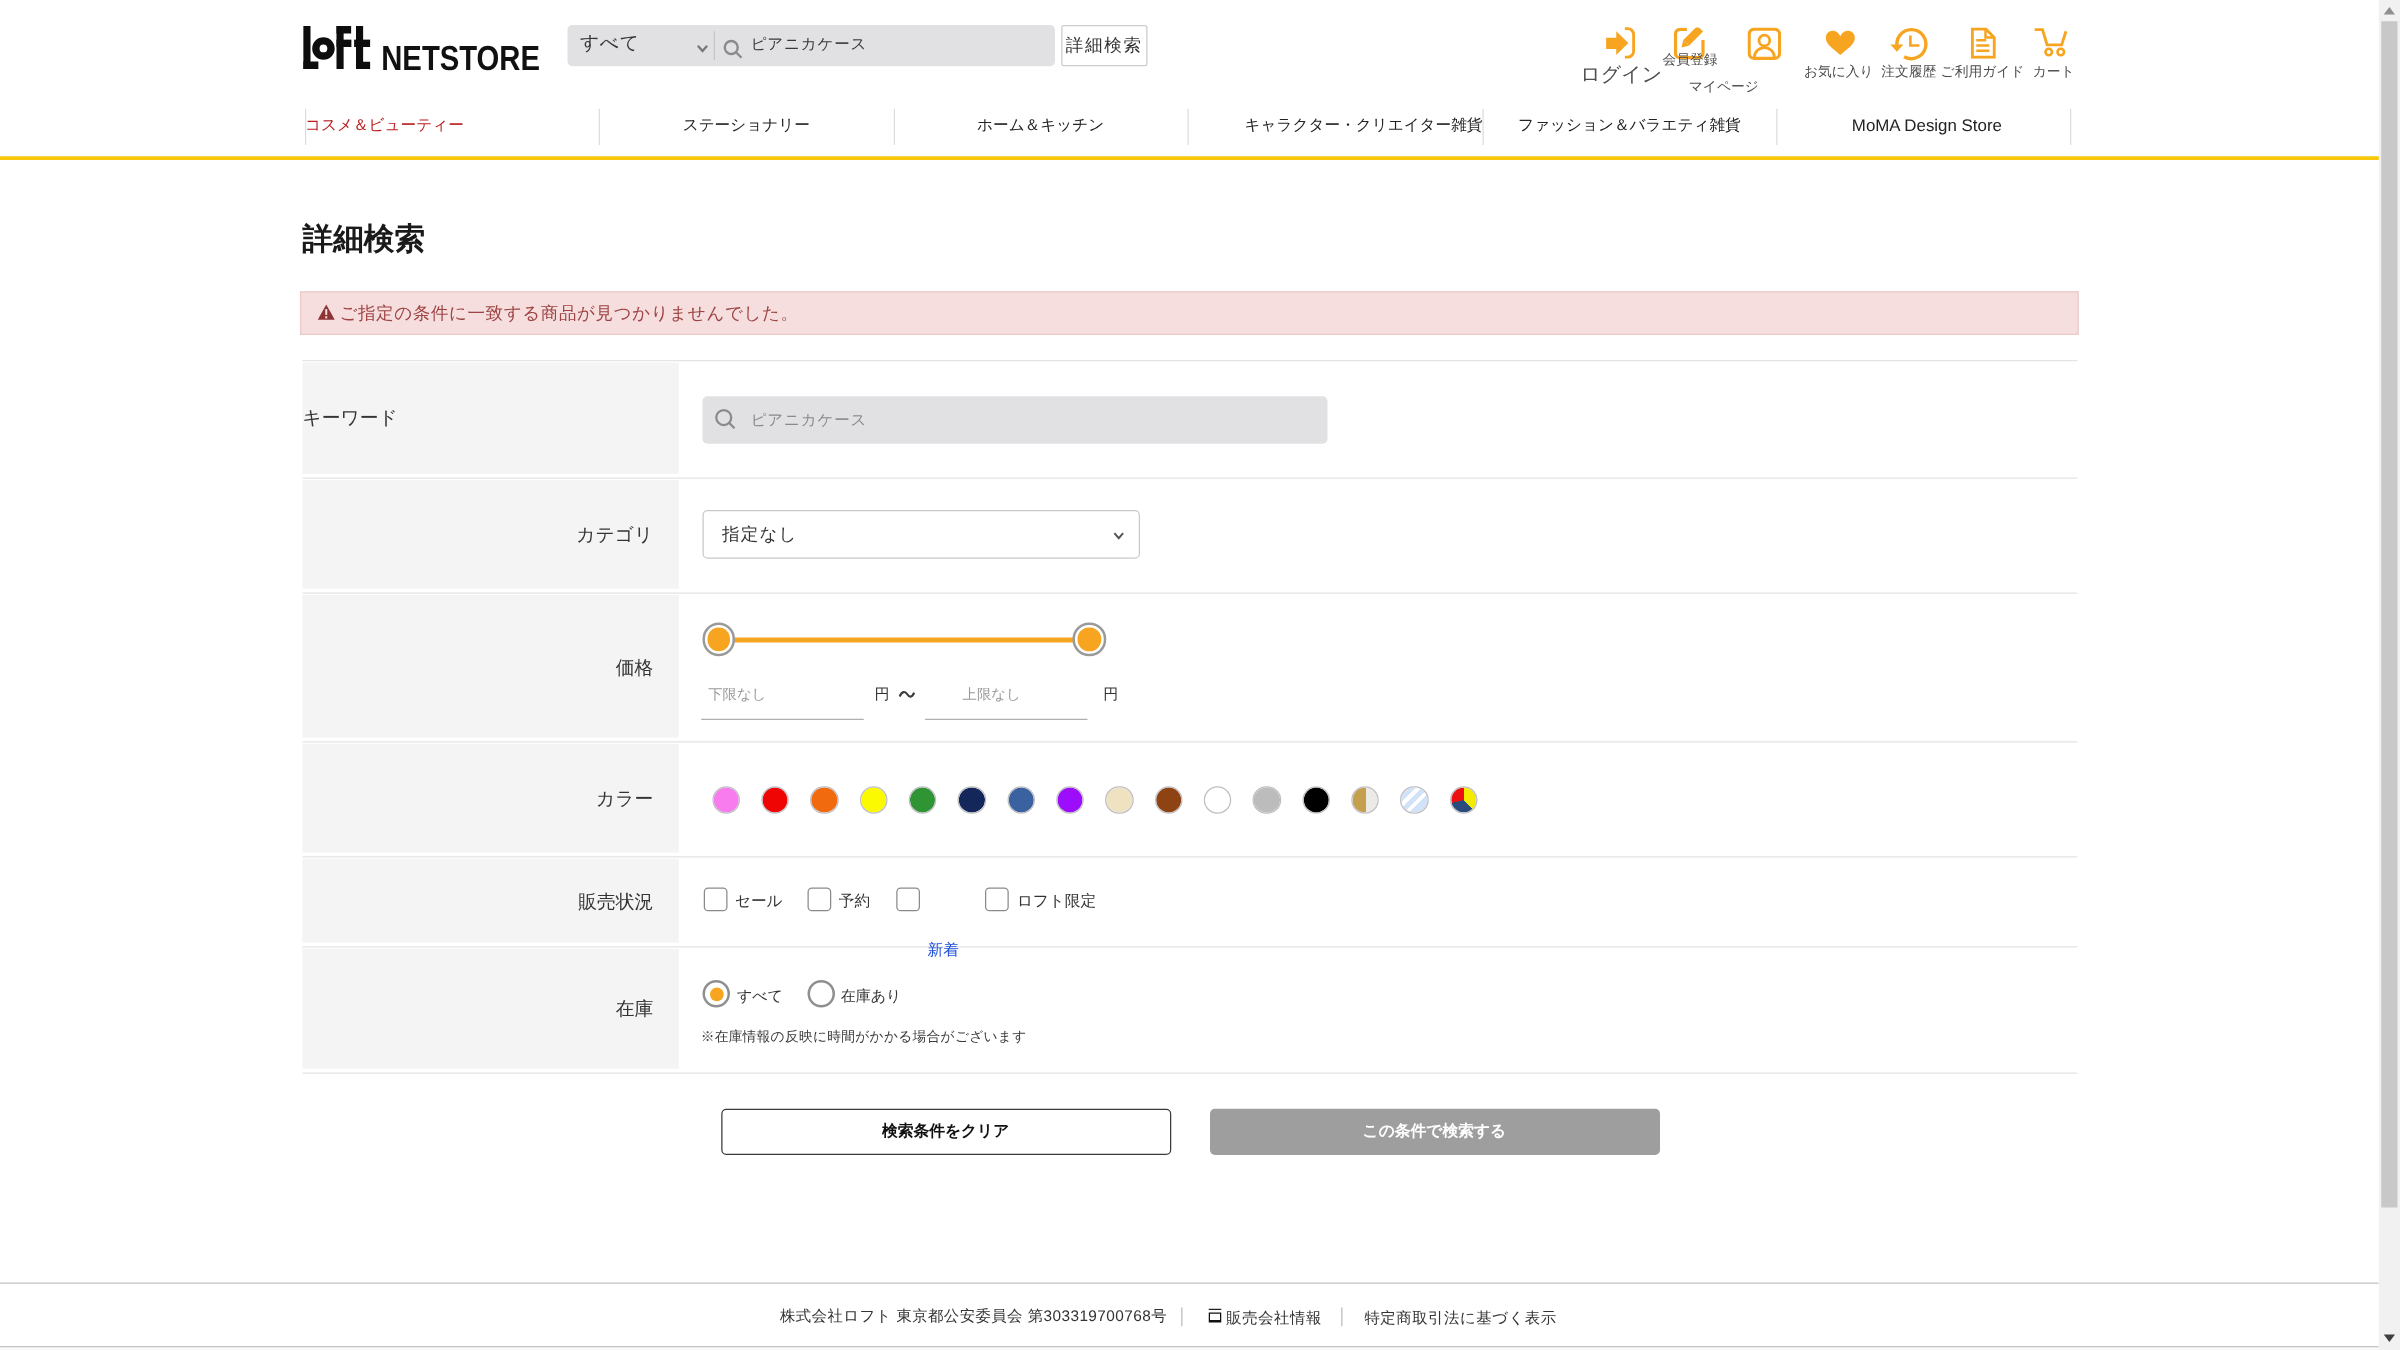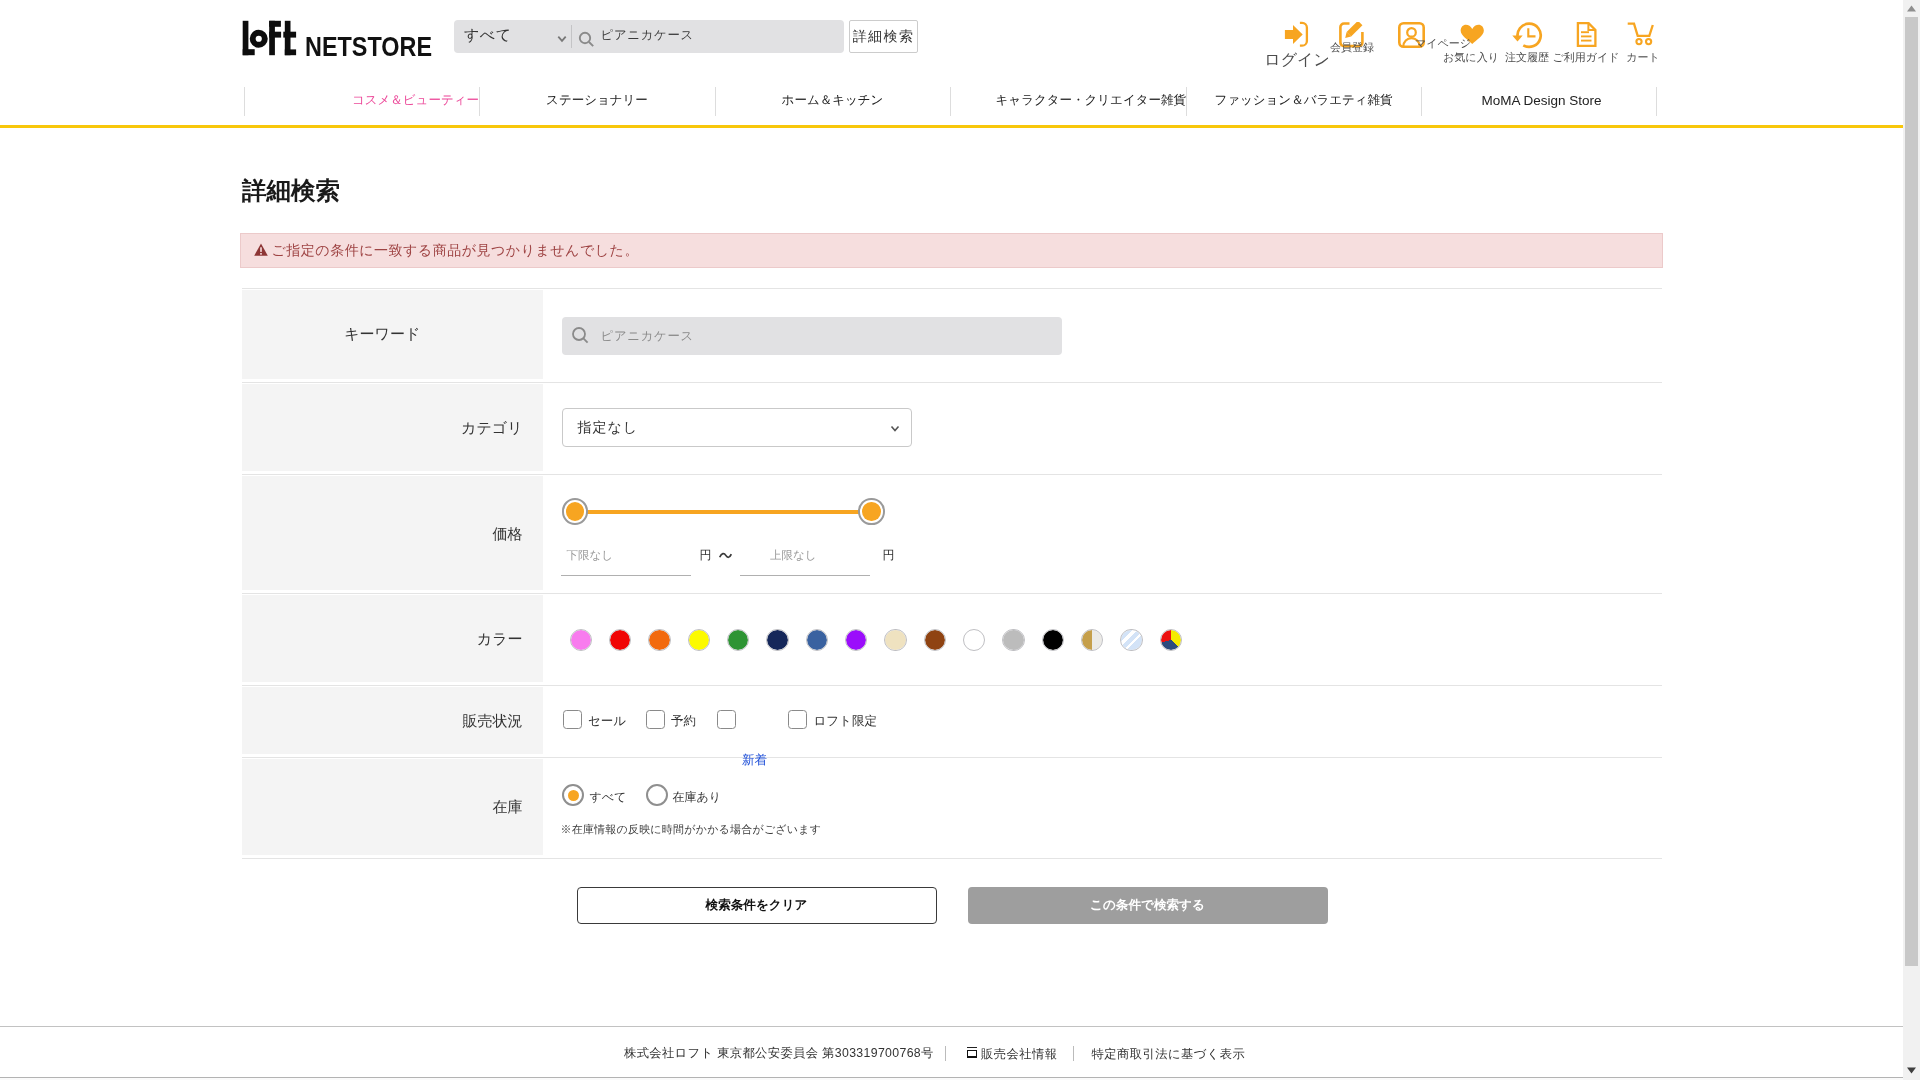--- a/index.html
+++ b/index.html
@@ -74,34 +74,34 @@
   <line x1="6" y1="18.6" x2="16.5" y2="18.6" stroke="#F7A521" stroke-width="1.9"></line>
 </svg>
 
 <svg class="abs" style="left:1626px;top:22px" width="29" height="26" viewBox="0 0 29 26">
   <path d="M1.7,1.7 H8 L11.7,13.9 H23.3 L26.8,3" fill="none" stroke="#F7A521" stroke-width="2.3"></path>
   <circle cx="13" cy="19.6" r="2.6" fill="none" stroke="#F7A521" stroke-width="2.1"></circle>
   <circle cx="22.6" cy="19.6" r="2.6" fill="none" stroke="#F7A521" stroke-width="2.1"></circle>
 </svg>
 <div class="abs cjk" style="left:1237px;top:50px;width:120px;text-align:center;font-size:16px;color:#4d4d4d">ログイン</div>
 <div class="abs cjk" style="left:1292px;top:40px;width:120px;text-align:center;font-size:11px;color:#4d4d4d">会員登録</div>
-<div class="abs cjk" style="left:1351px;top:36px;width:120px;text-align:right;font-size:11px;color:#4d4d4d">マイページ</div>
+<div class="abs cjk" style="left:1351px;top:62px;width:120px;text-align:left;font-size:11px;color:#4d4d4d">マイページ</div>
 <div class="abs cjk" style="left:1411px;top:50px;width:120px;text-align:center;font-size:11px;color:#4d4d4d">お気に入り</div>
 <div class="abs cjk" style="left:1467px;top:50px;width:120px;text-align:center;font-size:11px;color:#4d4d4d">注文履歴</div>
 <div class="abs cjk" style="left:1526px;top:50px;width:120px;text-align:center;font-size:11px;color:#4d4d4d">ご利用ガイド</div>
 <div class="abs cjk" style="left:1583px;top:50px;width:120px;text-align:center;font-size:11px;color:#4d4d4d">カート</div>
 
 <div class="abs" style="left:244px;top:87px;width:1px;height:29px;background:#ddd"></div>
 <div class="abs" style="left:479px;top:87px;width:1px;height:29px;background:#ddd"></div>
 <div class="abs" style="left:715px;top:87px;width:1px;height:29px;background:#ddd"></div>
 <div class="abs" style="left:950px;top:87px;width:1px;height:29px;background:#ddd"></div>
 <div class="abs" style="left:1186px;top:87px;width:1px;height:29px;background:#ddd"></div>
 <div class="abs" style="left:1421px;top:87px;width:1px;height:29px;background:#ddd"></div>
 <div class="abs" style="left:1656px;top:87px;width:1px;height:29px;background:#ddd"></div>
-<div class="abs cjk" style="left:244px;top:92px;width:235px;text-align:right;font-size:12.5px;color:#ec4899">コスメ＆ビューティー</div>
+<div class="abs cjk" style="left:244px;top:92px;width:235px;text-align:left;font-size:12.5px;color:#b91c1c">コスメ＆ビューティー</div>
 <div class="abs cjk" style="left:479px;top:92px;width:236px;text-align:center;font-size:12.5px;color:#222">ステーショナリー</div>
 <div class="abs cjk" style="left:715px;top:92px;width:235px;text-align:center;font-size:12.5px;color:#222">ホーム＆キッチン</div>
 <div class="abs cjk" style="left:950px;top:92px;width:236px;text-align:right;font-size:12.5px;color:#222">キャラクター・クリエイター雑貨</div>
 <div class="abs cjk" style="left:1186px;top:92px;width:235px;text-align:center;font-size:12.5px;color:#222">ファッション＆バラエティ雑貨</div>
 <div class="abs cjk" style="left:1424px;top:92.5px;width:235px;text-align:center;font-size:13.5px;color:#222">MoMA Design Store</div>
 <div class="abs" style="left:0;top:124.5px;width:1920px;height:3px;background:#F8C70A"></div>
 
 <div class="abs cjk" style="left:242px;top:174px;font-size:24.5px;font-weight:bold;color:#1a1a1a">詳細検索</div>
 
 <div class="abs" style="left:240px;top:233px;width:1423px;height:34.5px;background:#f6dede;border:1px solid #eccaca"></div>
@@ -119,21 +119,21 @@
 <div class="abs" style="left:242px;top:685px;width:1419.5px;height:1px;background:#e4e4e4"></div>
 <div class="abs" style="left:242px;top:757px;width:1419.5px;height:1px;background:#e4e4e4"></div>
 <div class="abs" style="left:242px;top:858px;width:1419.5px;height:1px;background:#e4e4e4"></div>
 
 <div class="abs" style="left:242px;top:290px;width:300.8px;height:89px;background:#f4f4f4"></div>
 <div class="abs" style="left:242px;top:384px;width:300.8px;height:87px;background:#f4f4f4"></div>
 <div class="abs" style="left:242px;top:476px;width:300.8px;height:114px;background:#f4f4f4"></div>
 <div class="abs" style="left:242px;top:595px;width:300.8px;height:87px;background:#f4f4f4"></div>
 <div class="abs" style="left:242px;top:687px;width:300.8px;height:67px;background:#f4f4f4"></div>
 <div class="abs" style="left:242px;top:759px;width:300.8px;height:96px;background:#f4f4f4"></div>
-<div class="abs cjk" style="left:242px;top:325px;width:280.5px;text-align:center;font-size:15px;color:#333">キーワード</div>
+<div class="abs cjk" style="left:242px;top:325px;width:280.5px;text-align:left;font-size:15px;color:#333">キーワード</div>
 <div class="abs cjk" style="left:242px;top:418.5px;width:280.5px;text-align:right;font-size:15px;color:#333">カテゴリ</div>
 <div class="abs cjk" style="left:242px;top:524.5px;width:280.5px;text-align:right;font-size:15px;color:#333">価格</div>
 <div class="abs cjk" style="left:242px;top:630px;width:280.5px;text-align:right;font-size:15px;color:#333">カラー</div>
 <div class="abs cjk" style="left:242px;top:711.5px;width:280.5px;text-align:right;font-size:15px;color:#333">販売状況</div>
 <div class="abs cjk" style="left:242px;top:797.5px;width:280.5px;text-align:right;font-size:15px;color:#333">在庫</div>
 
 <div class="abs" style="left:562px;top:317px;width:500px;height:37.6px;background:#e1e1e3;border-radius:4px"></div>
 <svg class="abs" style="left:571px;top:326px" width="19" height="19" viewBox="0 0 19 19">
     <circle cx="8" cy="8" r="6" fill="none" stroke="#8a8a8a" stroke-width="1.8"></circle>
     <line x1="12.4" y1="12.4" x2="16.6" y2="16.6" stroke="#8a8a8a" stroke-width="1.8"></line>

